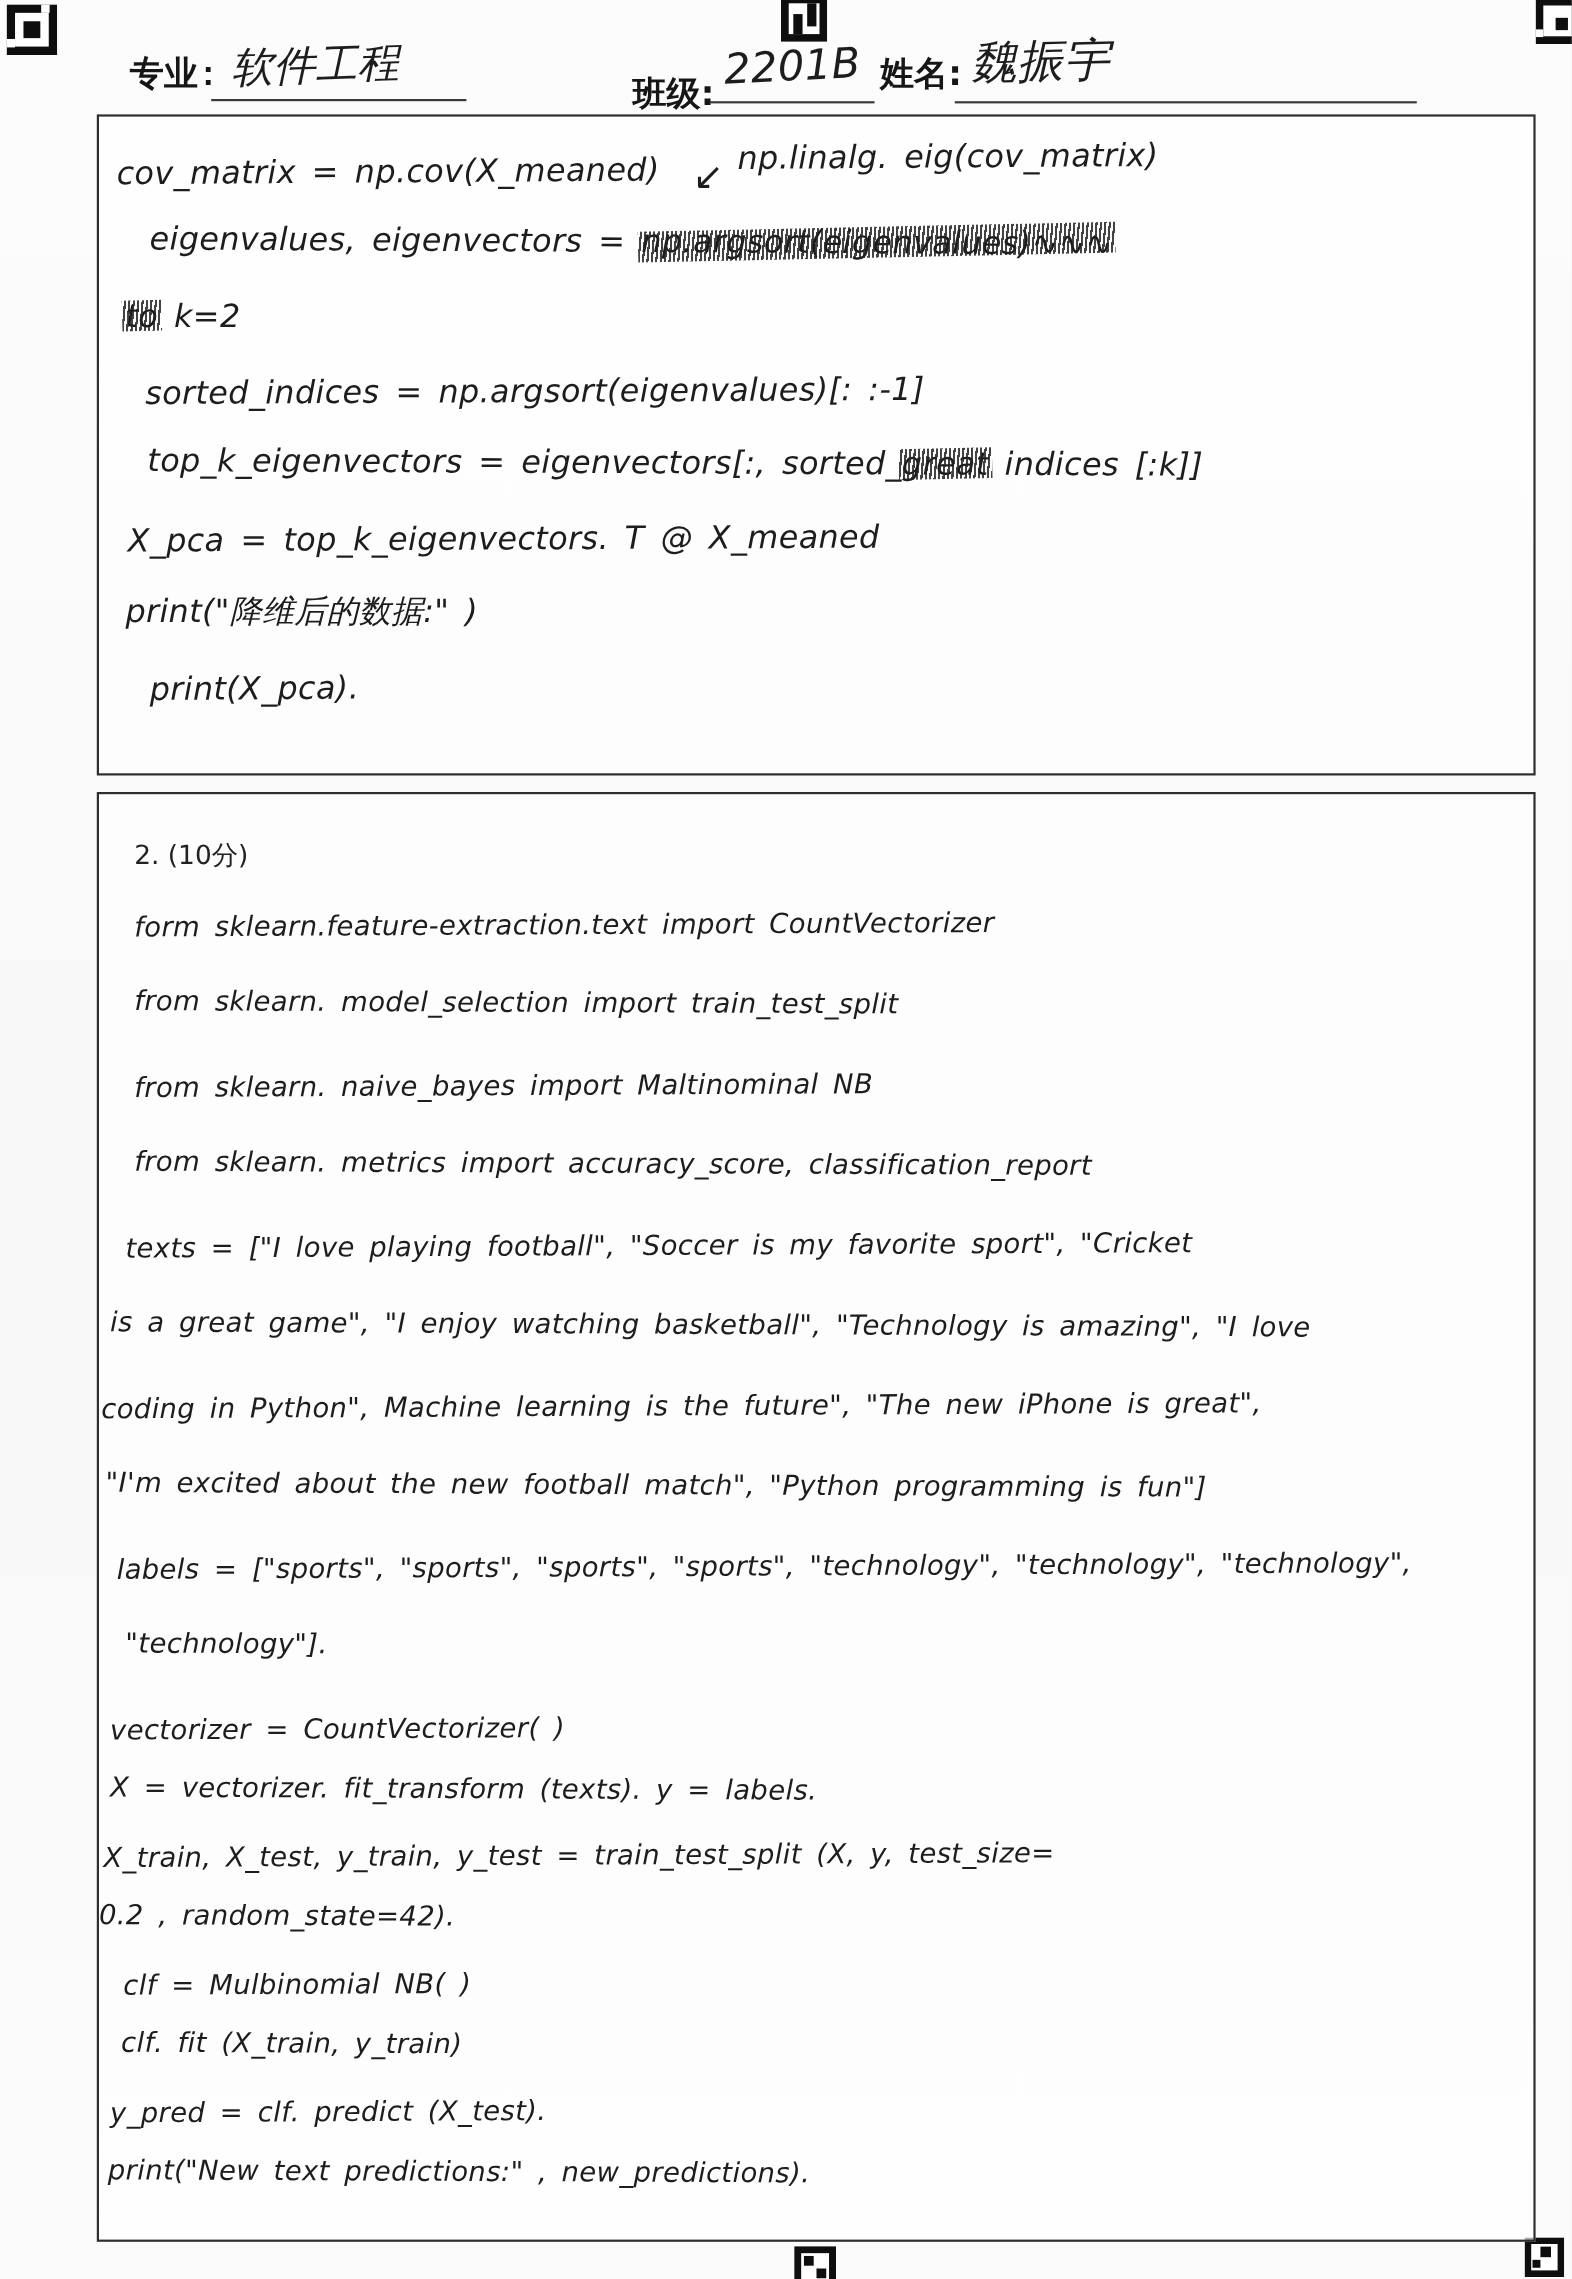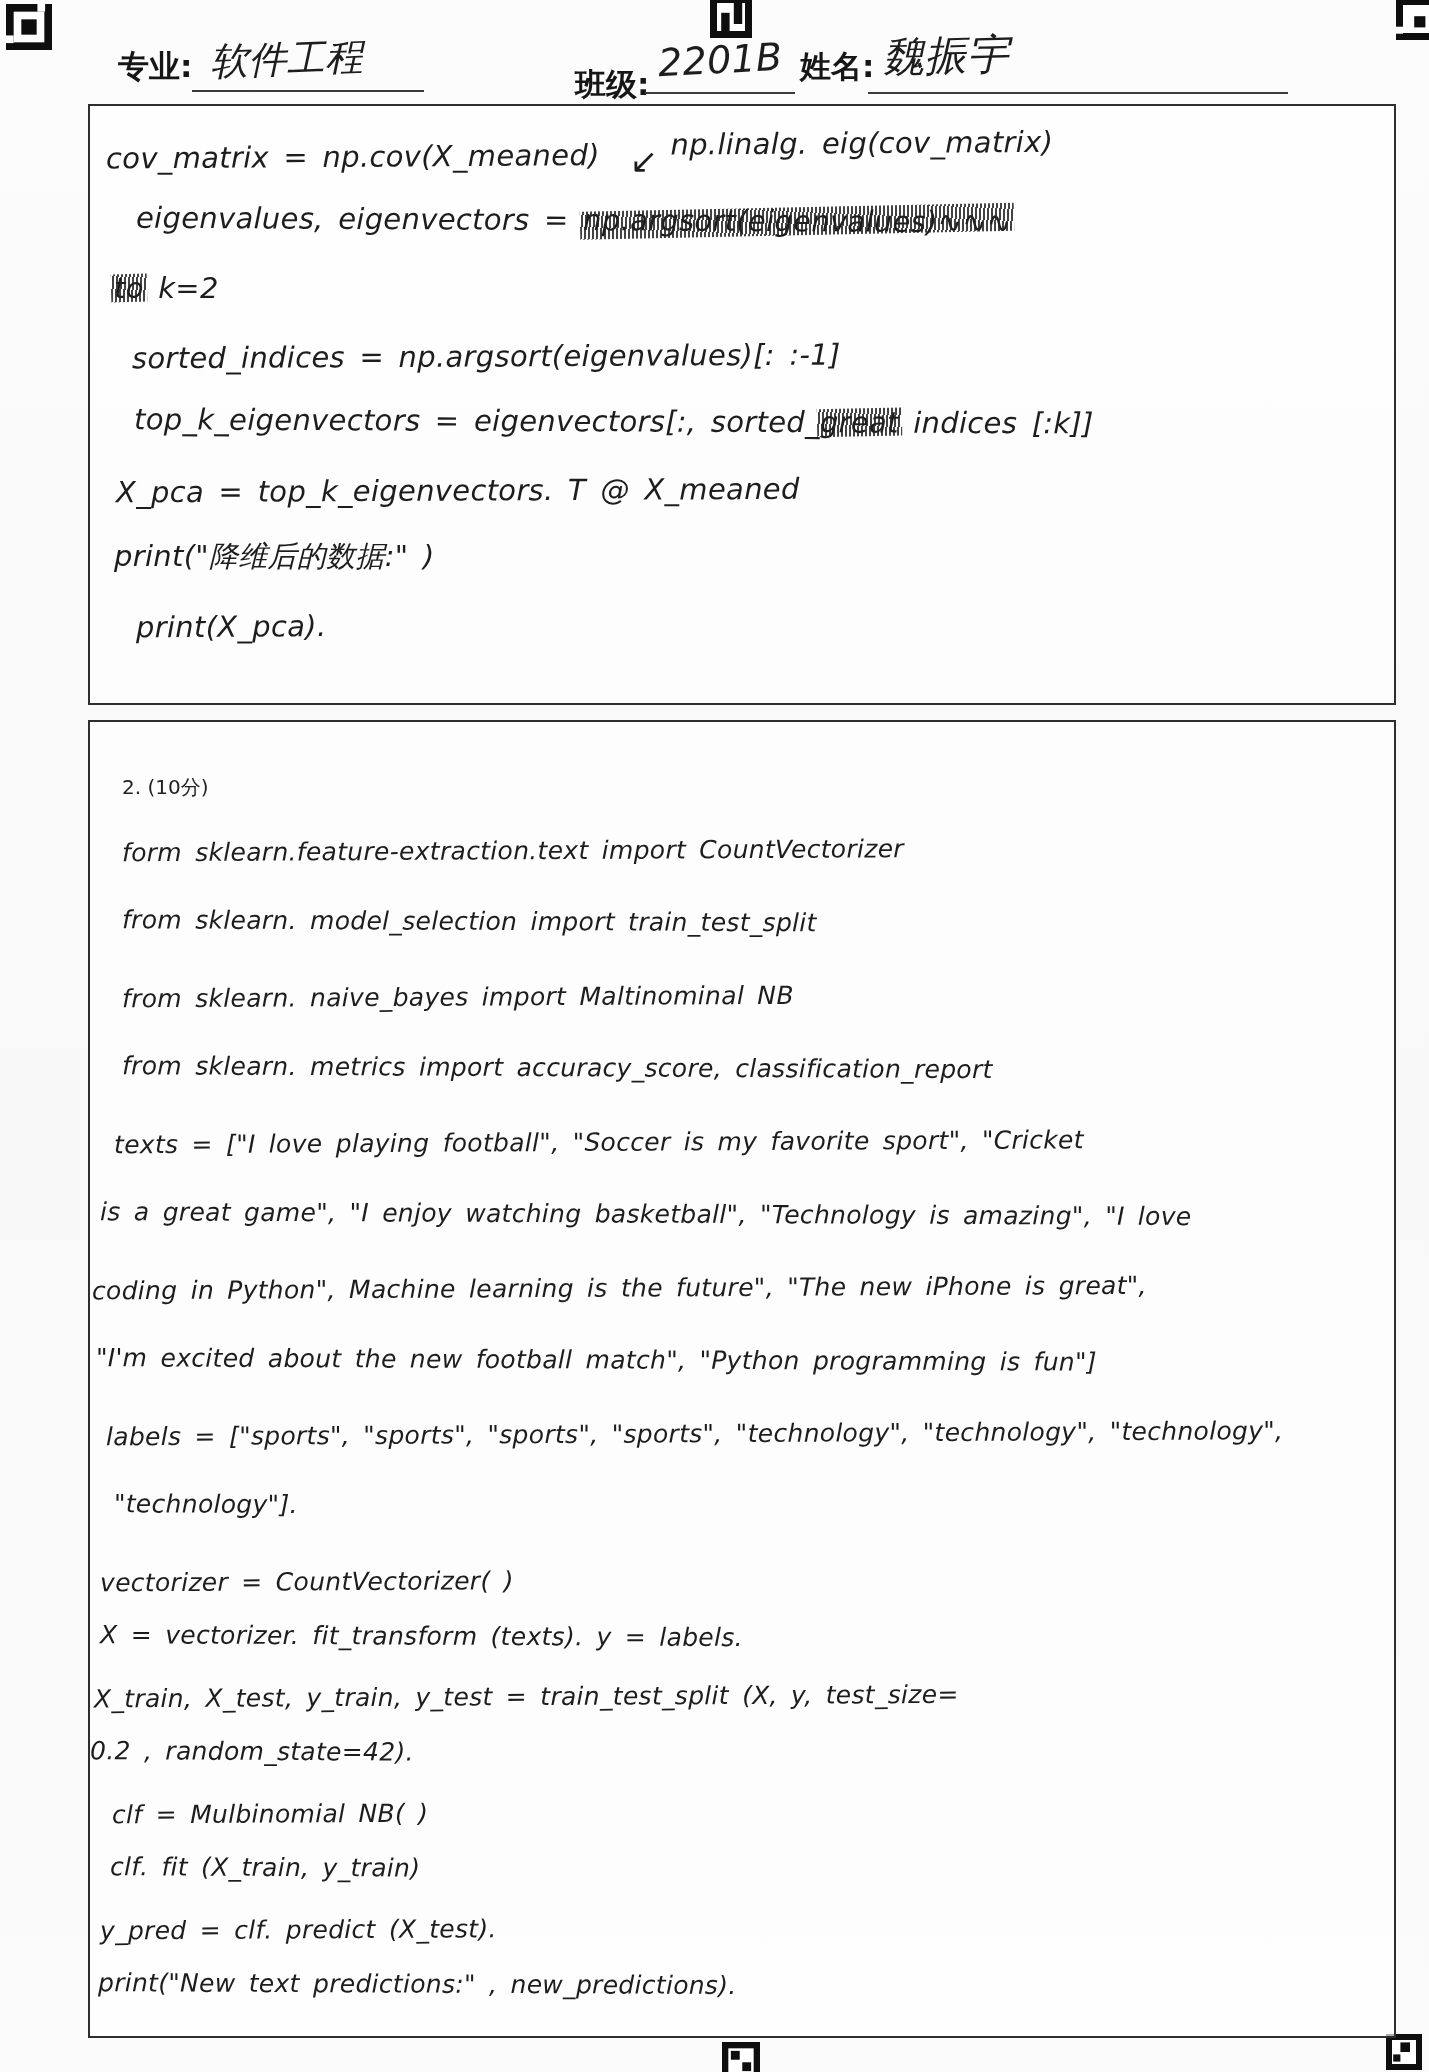--- a/index.html
+++ b/index.html
@@ -20,21 +20,21 @@
   
   .hdr-label{position:absolute;font-weight:bold;font-size:31px;color:#161616;}
   .hw{font-family:"DejaVu Sans",sans-serif;font-style:italic;color:#1d1d1d;letter-spacing:.3px;word-spacing:5px;}
   .hdr-value{position:absolute;font-size:38px;white-space:nowrap;}
   .hdr-line{position:absolute;height:0;border-bottom:2px solid #3a3a3a;}
   
   .abox{position:absolute;left:88px;width:1308px;background:rgba(255,255,255,.65);
     border:2px solid #2e2e2e;box-sizing:border-box;overflow:hidden;}
   #box1{top:104px;height:601px;padding:24px 8px 0 8px;}
   #box2{top:720px;height:1318px;padding:40px 8px 0 16px;}
-  .q-label{font-size:20px;color:#222;margin:10px 0 26px 16px;font-style:normal;line-height:30px;}
+  .q-label{font-size:24px;color:#222;margin:0 0 26px 16px;font-style:normal;line-height:30px;}
   .code-line{white-space:nowrap;font-size:29px;line-height:44px;}
   #box1-lines .code-line{margin-bottom:23px;}
   #box1-lines .code-line:nth-child(1){margin-left:8px;transform:rotate(-.4deg);}
   #box1-lines .code-line:nth-child(2){margin-left:38px;transform:rotate(.3deg);}
   #box1-lines .code-line:nth-child(3){margin-left:16px;}
   #box1-lines .code-line:nth-child(4){margin-left:34px;transform:rotate(-.3deg);}
   #box1-lines .code-line:nth-child(5){margin-left:36px;transform:rotate(.25deg);}
   #box1-lines .code-line:nth-child(6){margin-left:18px;transform:rotate(-.3deg);}
   #box1-lines .code-line:nth-child(7){margin-left:16px;}
   #box1-lines .code-line:nth-child(8){margin-left:38px;transform:rotate(-.4deg);}
@@ -97,21 +97,21 @@
       <rect x="3.2" y="3.2" width="1.4" height="1.4" fill="#0e0e0e"></rect>
     </svg>
   <svg class="fiducial m-br" viewBox="0 0 6 6" preserveAspectRatio="none">
       <rect width="6" height="6" fill="#0e0e0e"></rect>
       <rect x="1" y="1" width="4" height="4" fill="#fff"></rect>
       <rect x="2.4" y="1.4" width="1.6" height="1.6" fill="#0e0e0e"></rect>
       <rect x="1.2" y="3.4" width="1.2" height="1.2" fill="#0e0e0e"></rect>
     </svg>
 
   <div>
-    <span class="hdr-label" style="left:118px;top:46px;">专业:</span>
+    <span class="hdr-label" style="left:118px;top:46px;font-family:Liberation Mono, monospace;">专业:</span>
     <span class="hdr-value hw" style="left:210px;top:34px;transform:rotate(-2deg);">软件工程</span>
     <span class="hdr-line" style="left:192px;top:90px;width:232px;"></span>
 
     <span class="hdr-label" style="left:575px;top:64px;">班级:</span>
     <span class="hdr-value hw" style="left:658px;top:38px;transform:rotate(-3deg);">2201B</span>
     <span class="hdr-line" style="left:645px;top:92px;width:150px;"></span>
 
     <span class="hdr-label" style="left:800px;top:46px;">姓名:</span>
     <span class="hdr-value hw" style="left:882px;top:28px;font-size:42px;transform:rotate(-1.5deg);">魏振宇</span>
     <span class="hdr-line" style="left:868px;top:92px;width:420px;"></span>

